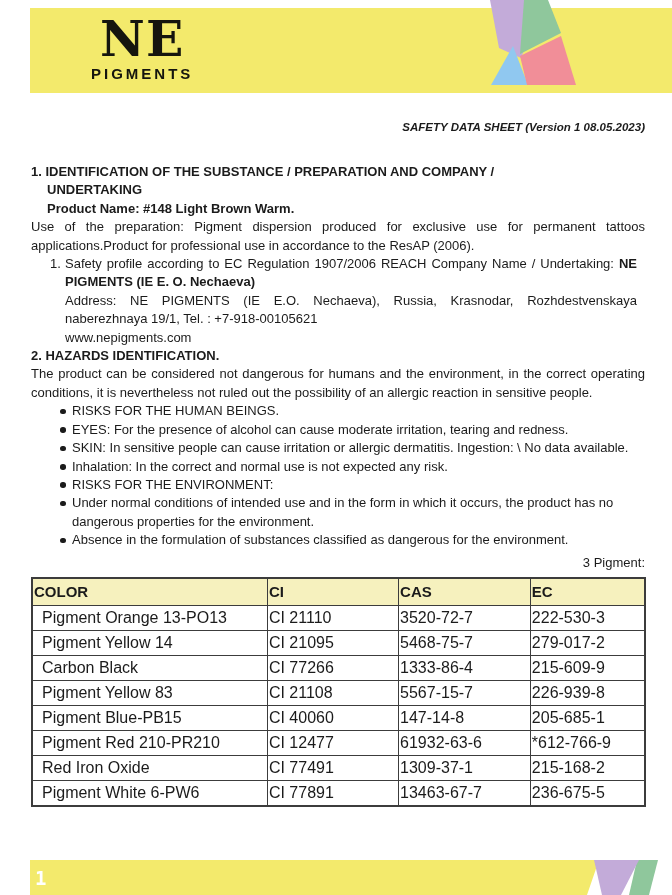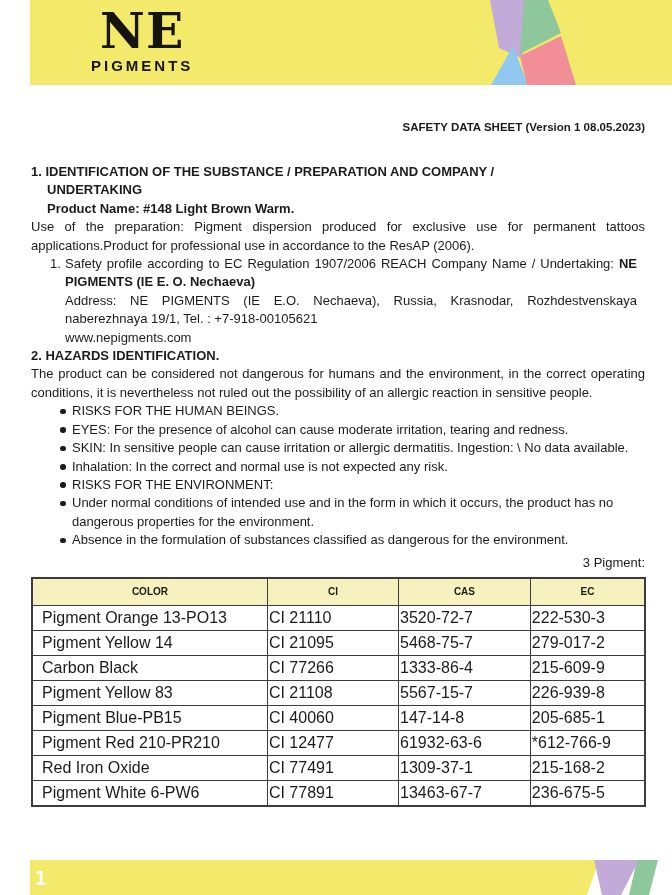--- a/index.html
+++ b/index.html
@@ -4,41 +4,41 @@
 <title>Document</title>
 <style>
   html, body { margin:0; padding:0; background:#ffffff; }
   .page {
     position:relative; width:672px; height:895px; background:#ffffff;
     font-family:"Liberation Sans", sans-serif; color:#1b1b1b; overflow:hidden;
   }
 
   
   .header-band {
-    position:absolute; top:0; left:30px; right:0; height:85px;
+    position:absolute; top:8px; left:30px; right:0; height:85px;
     background:#F3EA6C;
   }
   .logo { position:absolute; top:7px; left:61px; text-align:center; }
   .logo-primary {
     font-family:"DejaVu Serif", serif; font-weight:700;
     font-size:49px; line-height:49px; letter-spacing:1px; color:#15150e;
   }
   .logo-secondary {
     font-family:"Liberation Sans", sans-serif; font-weight:700;
     font-size:15px; line-height:15px; letter-spacing:3px; color:#15150e; margin-top:2px;
   }
   .header-deco { position:absolute; top:0; left:460px; width:212px; height:85px; }
 
   
   .content {
     position:absolute; top:120px; left:31px; width:614px;
     font-size:13px; line-height:18.4px;
   }
   .sds-note {
-    text-align:right; font-weight:700;
+    text-align:right; font-style:italic; font-weight:700;
     font-size:11.5px; line-height:14px; margin-bottom:29px;
   }
   .h-bold { font-weight:700; }
   .indent16 { padding-left:16px; }
   .jpara { text-align:justify; }
 
   .numbered-item { display:flex; margin-left:19px; }
   .item-number { flex:none; width:15px; }
   .item-body { width:572px; }
 
@@ -53,22 +53,22 @@
 
   
   table.pigments {
     border-collapse:collapse; margin-top:5px; width:615px;
     border:2px solid #3c3c3c;
   }
   table.pigments th, table.pigments td {
     border:1.5px solid #3c3c3c; vertical-align:middle;
   }
   table.pigments th {
-    background:#F6F1BE; font-weight:700; font-size:10px;
-    height:24px; text-align:center;
+    background:#F6F1BE; font-weight:700; font-size:15px;
+    height:24px; text-align:left;
   }
   table.pigments td { height:22px; font-size:16px; }
   td.cell-left  { text-align:left; padding-left:9px; }
   td.cell-center{ text-align:left; }
   col.c-color { width:38.4%; }
   col.c-ci    { width:21.4%; }
   col.c-cas   { width:21.5%; }
   col.c-ec    { width:18.7%; }
 
   

